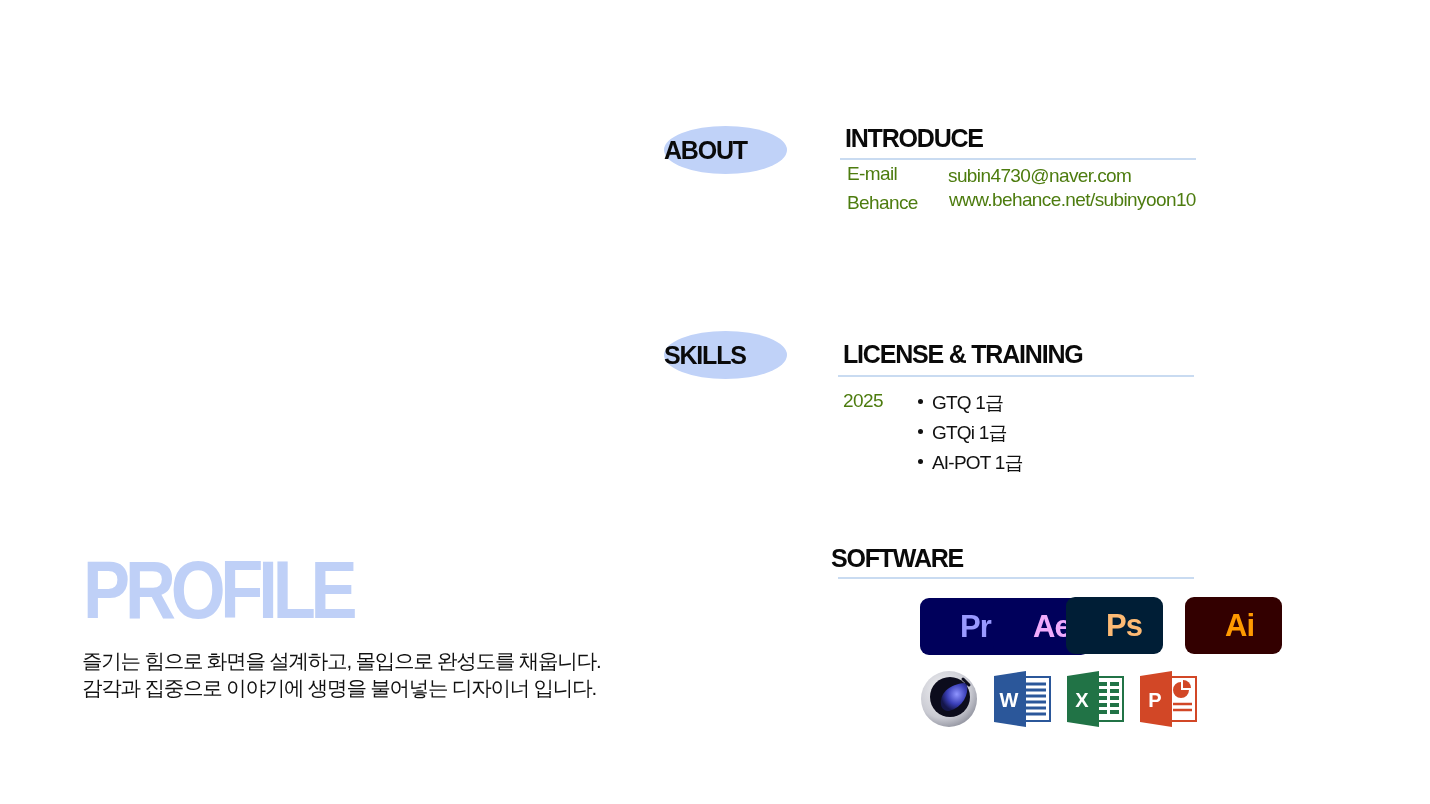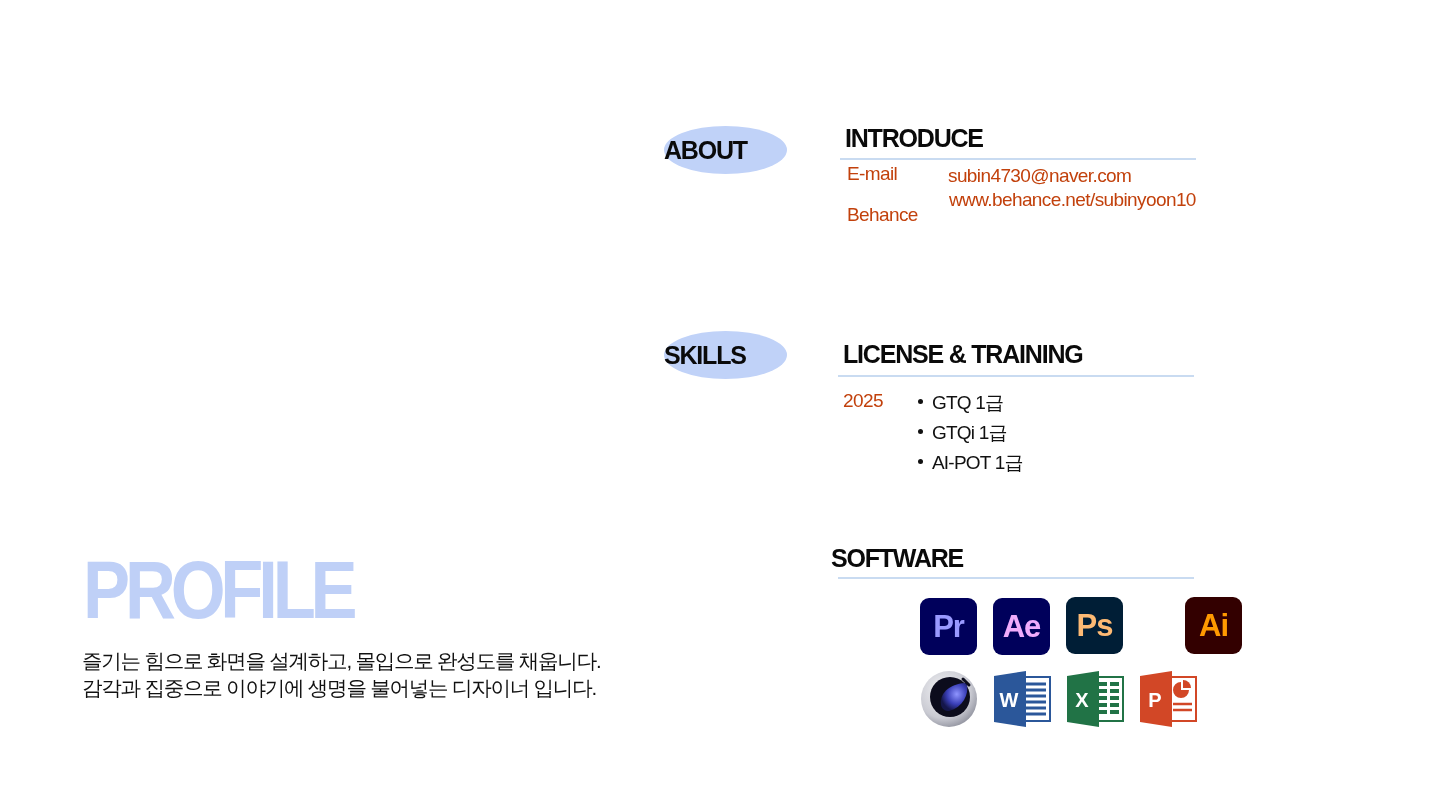--- a/index.html
+++ b/index.html
@@ -10,41 +10,41 @@
   .abs { position:absolute; }
   .pill {
     position:absolute; width:123px; height:48px; border-radius:50%;
     background:var(--accent); display:flex; align-items:center; 
     font-weight:700; font-size:25px; letter-spacing:-1.2px; color:#0a0a0a;
   }
   .section-title {
     position:absolute; font-weight:700; font-size:25px; letter-spacing:-1.2px; color:#0a0a0a;
   }
   .divider { position:absolute; height:2px; background:var(--divider); }
-  .row { position:absolute; font-size:19px; letter-spacing:-0.6px; color:#c2410c; white-space:nowrap; }
+  .row { position:absolute; font-size:19px; letter-spacing:-0.6px; color:#4d7c0f; white-space:nowrap; }
   .bullet-item { position:absolute; font-size:19px; letter-spacing:-0.8px; white-space:nowrap; }
   .bullet-item .dot { display:inline-block; width:5px; height:5px; border-radius:50%; background:#111; margin-right:9px; vertical-align:middle; position:relative; top:-2px; }
   .profile-title {
     position:absolute; left:83px; top:549px; font-size:82px; font-weight:700; color:var(--profile);
     letter-spacing:-6px; transform:scaleX(0.86); transform-origin:left top; line-height:1;
   }
   .profile-text { position:absolute; left:82px; font-size:20.5px; letter-spacing:-1.2px; color:#111; white-space:nowrap; }
-  .icon { position:absolute; width:57px; height:57px; border-radius:9px; display:flex; align-items:center; justify-content:center; font-weight:700; font-size:31px; letter-spacing:-1px; }
+  .icon { position:absolute; width:57px; height:57px; border-radius:9px; display:flex; align-items:center; font-weight:700; font-size:31px; letter-spacing:-1px;padding-left:40px; }
 </style>
 </head>
 <body style="--accent:#c0d2f8; --divider:#c9dbf1; --profile:#bfd0f7;">
 
 <div class="pill" style="left:664px; top:126px;">
   <span>ABOUT</span>
 </div>
 <div class="section-title" style="left:845px; top:124px;">INTRODUCE</div>
 <div class="divider" style="left:840px; top:158px; width:356px;"></div>
 <div class="row" style="left:847px; top:163px;">E-mail</div>
 <div class="row" style="left:948px; top:165px;">subin4730@naver.com</div>
-<div class="row" style="left:847px; top:204px;">Behance</div>
+<div class="row" style="left:847px; top:192px;">Behance</div>
 <div class="row" style="left:949px; top:189px;">www.behance.net/subinyoon10</div>
 
 <div class="pill" style="left:664px; top:331px;">
   <span>SKILLS</span>
 </div>
 <div class="section-title" style="left:843px; top:340px;text-align:right;">LICENSE &amp; TRAINING</div>
 <div class="divider" style="left:838px; top:375px; width:356px;"></div>
 <div class="row" style="left:843px; top:390px;">2025</div>
 <div class="bullet-item" style="left:918px; top:390px;">
   <span class="dot"></span><span>GTQ 1급</span>

